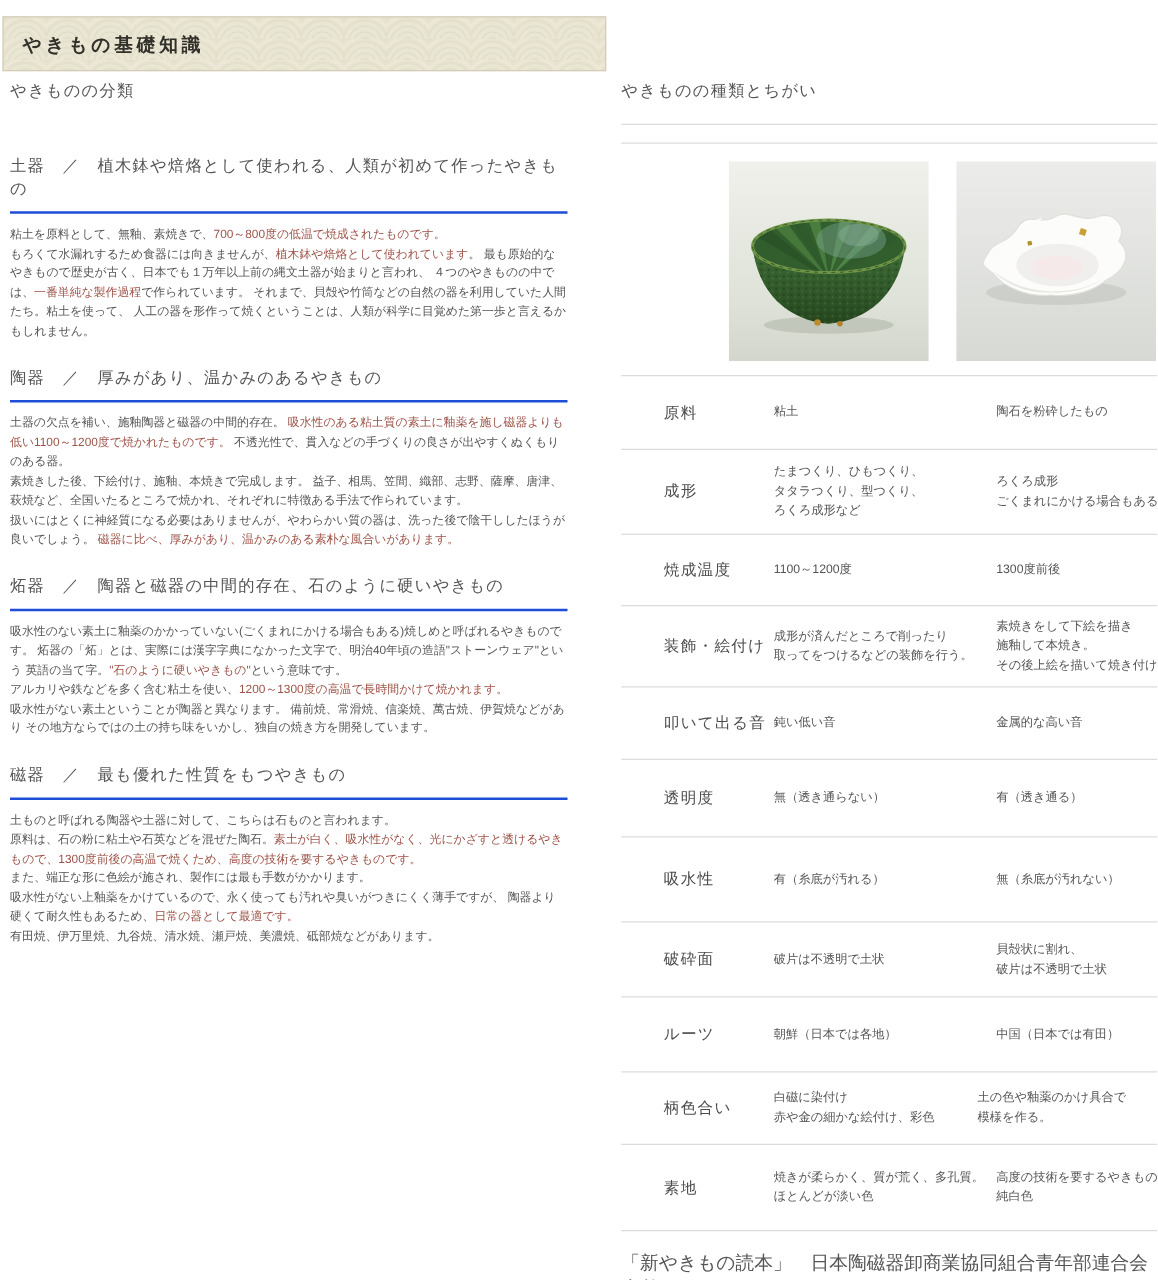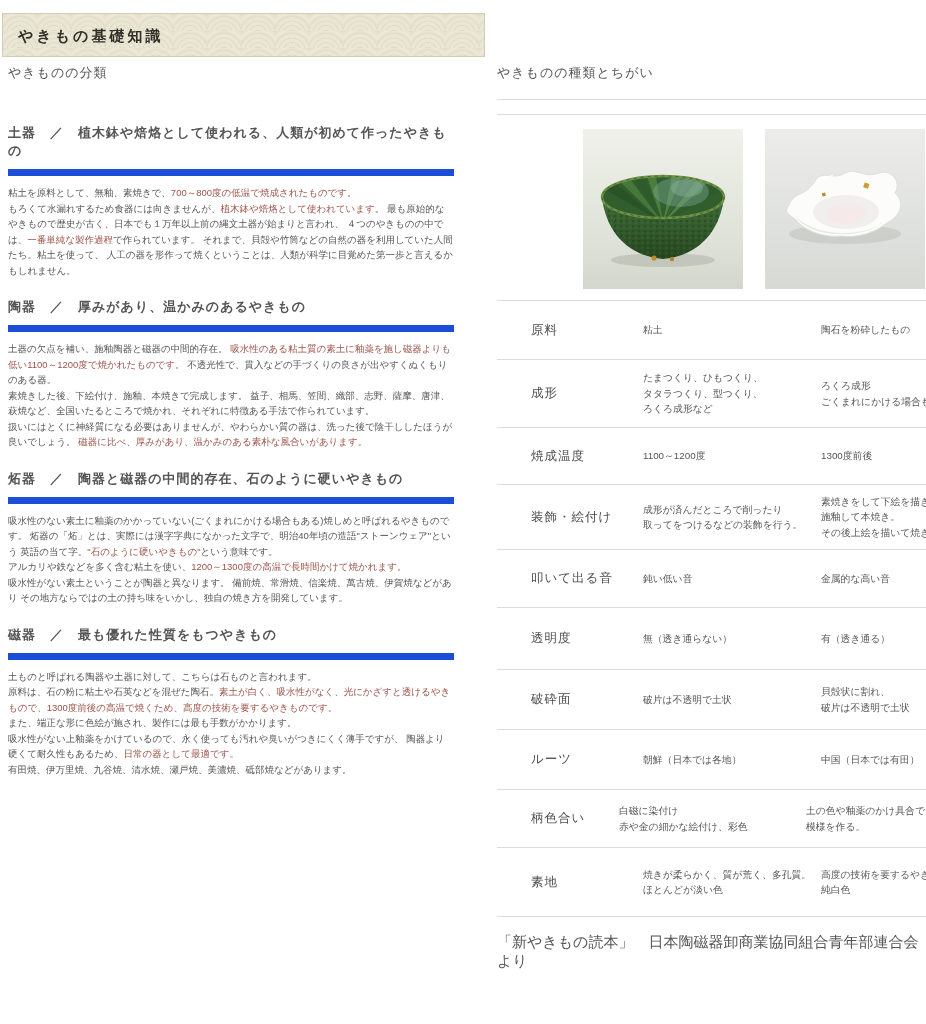--- a/index.html
+++ b/index.html
@@ -16,37 +16,37 @@
     background-size:34px 17px;
     background-position:0 0,17px 8px;}
   .banner h1{margin:0;padding:13px 0 0 15px;font-family:"Liberation Serif","DejaVu Serif",serif;
     font-size:15px;font-weight:bold;letter-spacing:3px;color:#32302a;}
 
   
   .col-left{position:absolute;left:8px;top:64px;width:446px;}
   .col-heading{margin:0;font-size:13px;font-weight:normal;color:#555;letter-spacing:1px;}
   .sec{margin-top:20px;}
   .sec.first{margin-top:42px;}
-  .sec-title{margin:0;font-size:13px;font-weight:bold;color:#555;letter-spacing:1px;
-    padding-bottom:9px;border-bottom:7px solid #1d4ed8;}
+  .sec-title{margin:0;font-size:13px;font-weight:normal;color:#555;letter-spacing:1px;
+    padding-bottom:9px;border-bottom:2px solid #1d4ed8;}
   .sec-body{margin:9px 0 0;font-size:9.5px;line-height:15.5px;color:#555;white-space:pre-wrap;}
   .accent{color:#9d5348;}
 
   
   .col-right{position:absolute;left:497px;top:64px;width:429px;}
   .rule{border:none;border-top:1px solid #dcdcdc;margin:0;}
   .rule.r1{margin-top:17px;}
   .rule.r2{margin-top:14px;}
   .figures{margin-top:14px;margin-left:86px;display:flex;gap:22px;}
   .figures svg{display:block;width:160px;height:160px;}
   .ctable{margin-top:11px;border-bottom:1px solid #dcdcdc;}
   .trow{display:flex;align-items:center;border-top:1px solid #dcdcdc;box-sizing:border-box;}
   .tlabel{width:88px;font-size:12.5px;color:#4c4c4c;letter-spacing:1px;flex:none;margin-left:34px;}
   .tcell{font-size:9.8px;line-height:15.5px;color:#555;white-space:pre-line;}
-  .tcell.c1{width:178px;flex:none;padding-right:6px;box-sizing:border-box;margin-left:24px;}
+  .tcell.c1{width:178px;flex:none;padding-right:6px;box-sizing:border-box;}
   .tcell.c2{width:163px;flex:none;}
   .source{margin:16px 0 16px;font-size:15px;color:#555;}
 </style>
 </head>
 <body>
 
 <div class="page">
 
   <div class="banner">
     <h1>やきもの基礎知識</h1>
@@ -184,20 +184,25 @@
       <div class="trow" style="height:58px">
         <div class="tlabel">叩いて出る音</div>
         <div class="tcell c1">鈍い低い音</div>
         <div class="tcell c2">金属的な高い音</div>
       </div>
       <div class="trow" style="height:62px">
         <div class="tlabel">透明度</div>
         <div class="tcell c1">無（透き通らない）</div>
         <div class="tcell c2">有（透き通る）</div>
       </div>
+      <div class="trow" style="height:68px">
+        <div class="tlabel">吸水性</div>
+        <div class="tcell c1">有（糸底が汚れる）</div>
+        <div class="tcell c2">無（糸底が汚れない）</div>
+      </div>
       <div class="trow" style="height:60px">
         <div class="tlabel">破砕面</div>
         <div class="tcell c1">破片は不透明で土状</div>
         <div class="tcell c2">貝殻状に割れ、
 破片は不透明で土状</div>
       </div>
       <div class="trow" style="height:60px">
         <div class="tlabel">ルーツ</div>
         <div class="tcell c1">朝鮮（日本では各地）</div>
         <div class="tcell c2">中国（日本では有田）</div>

